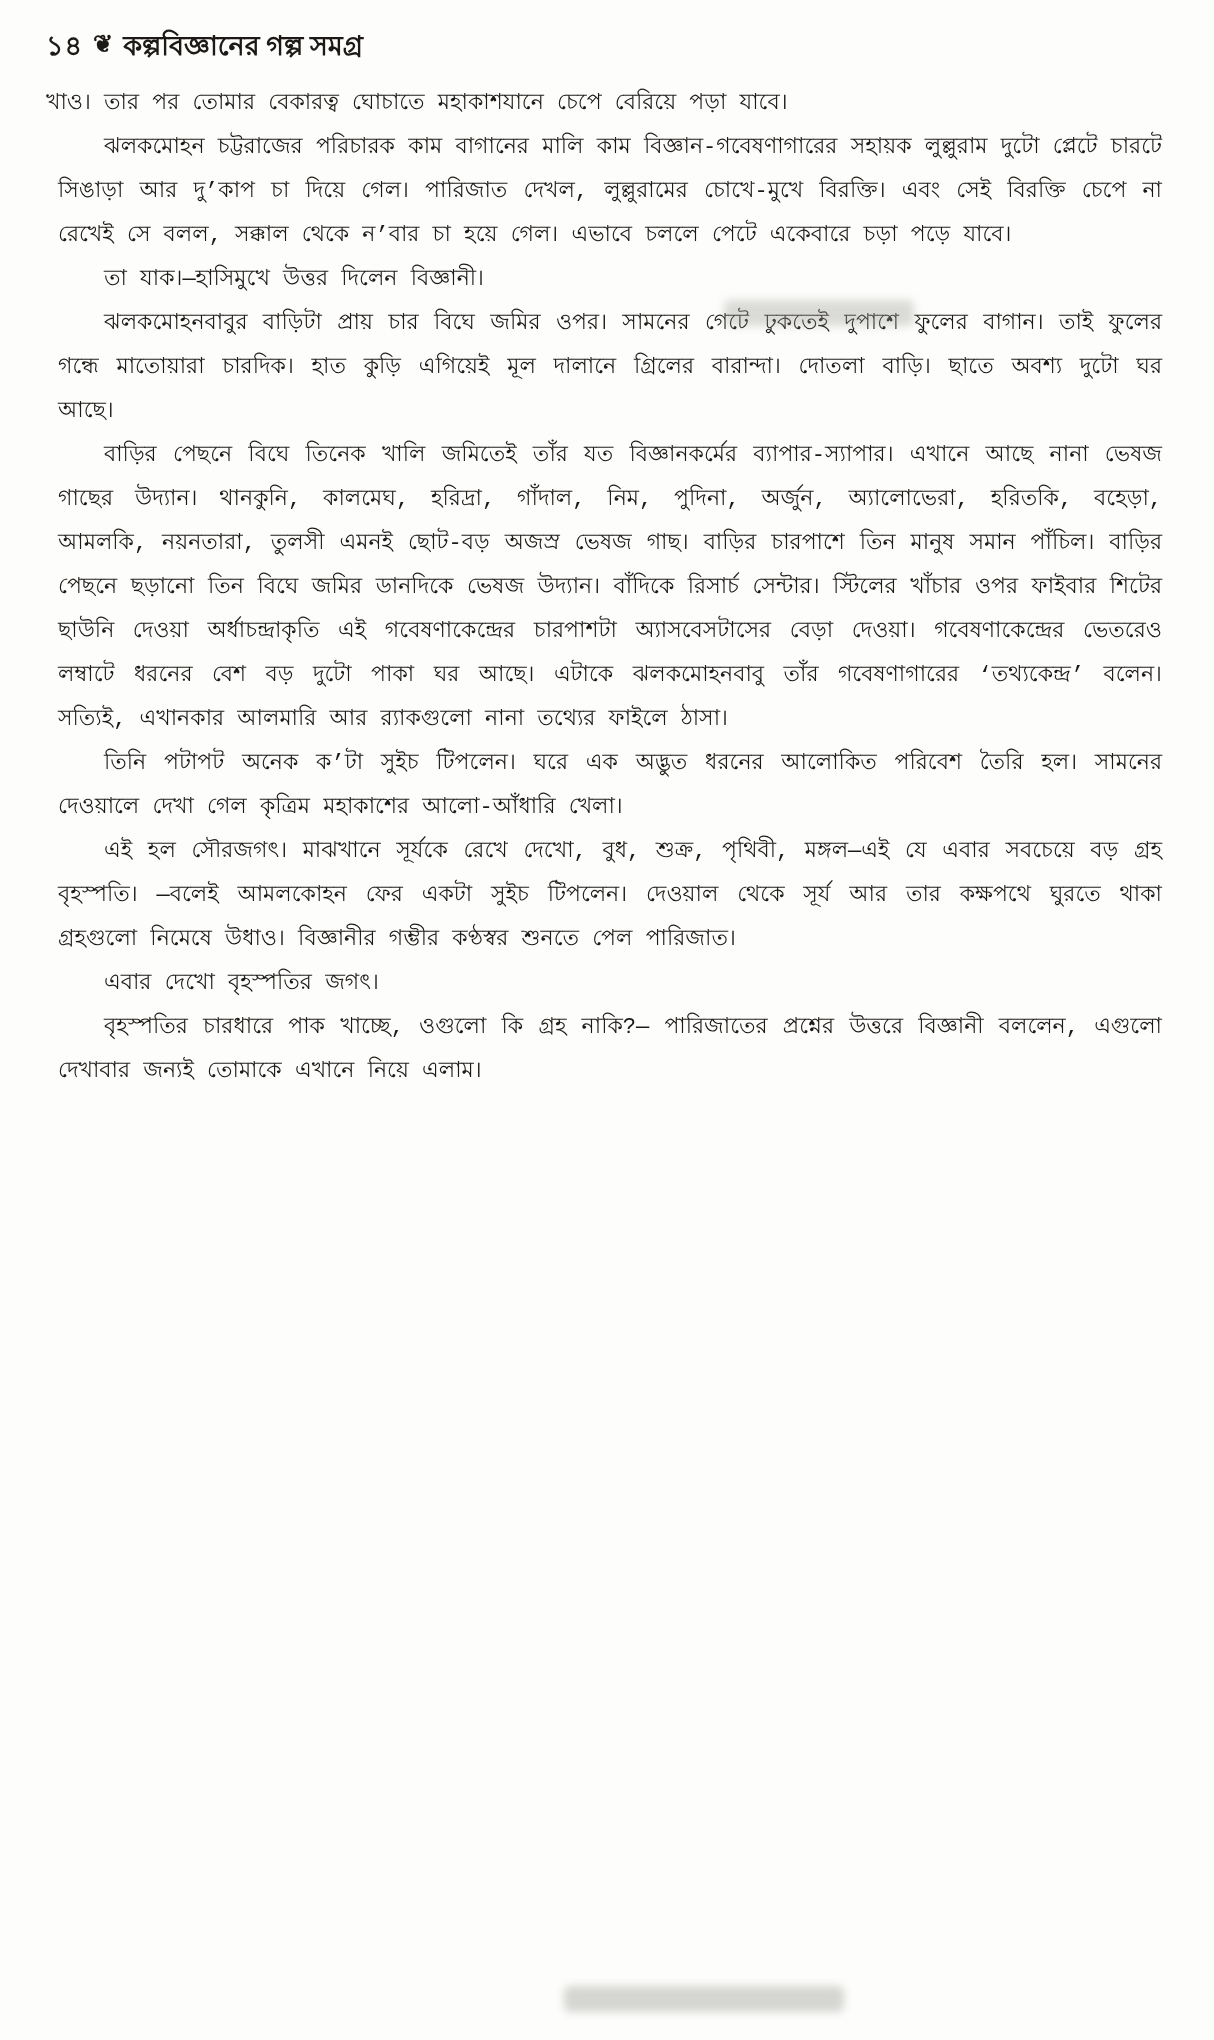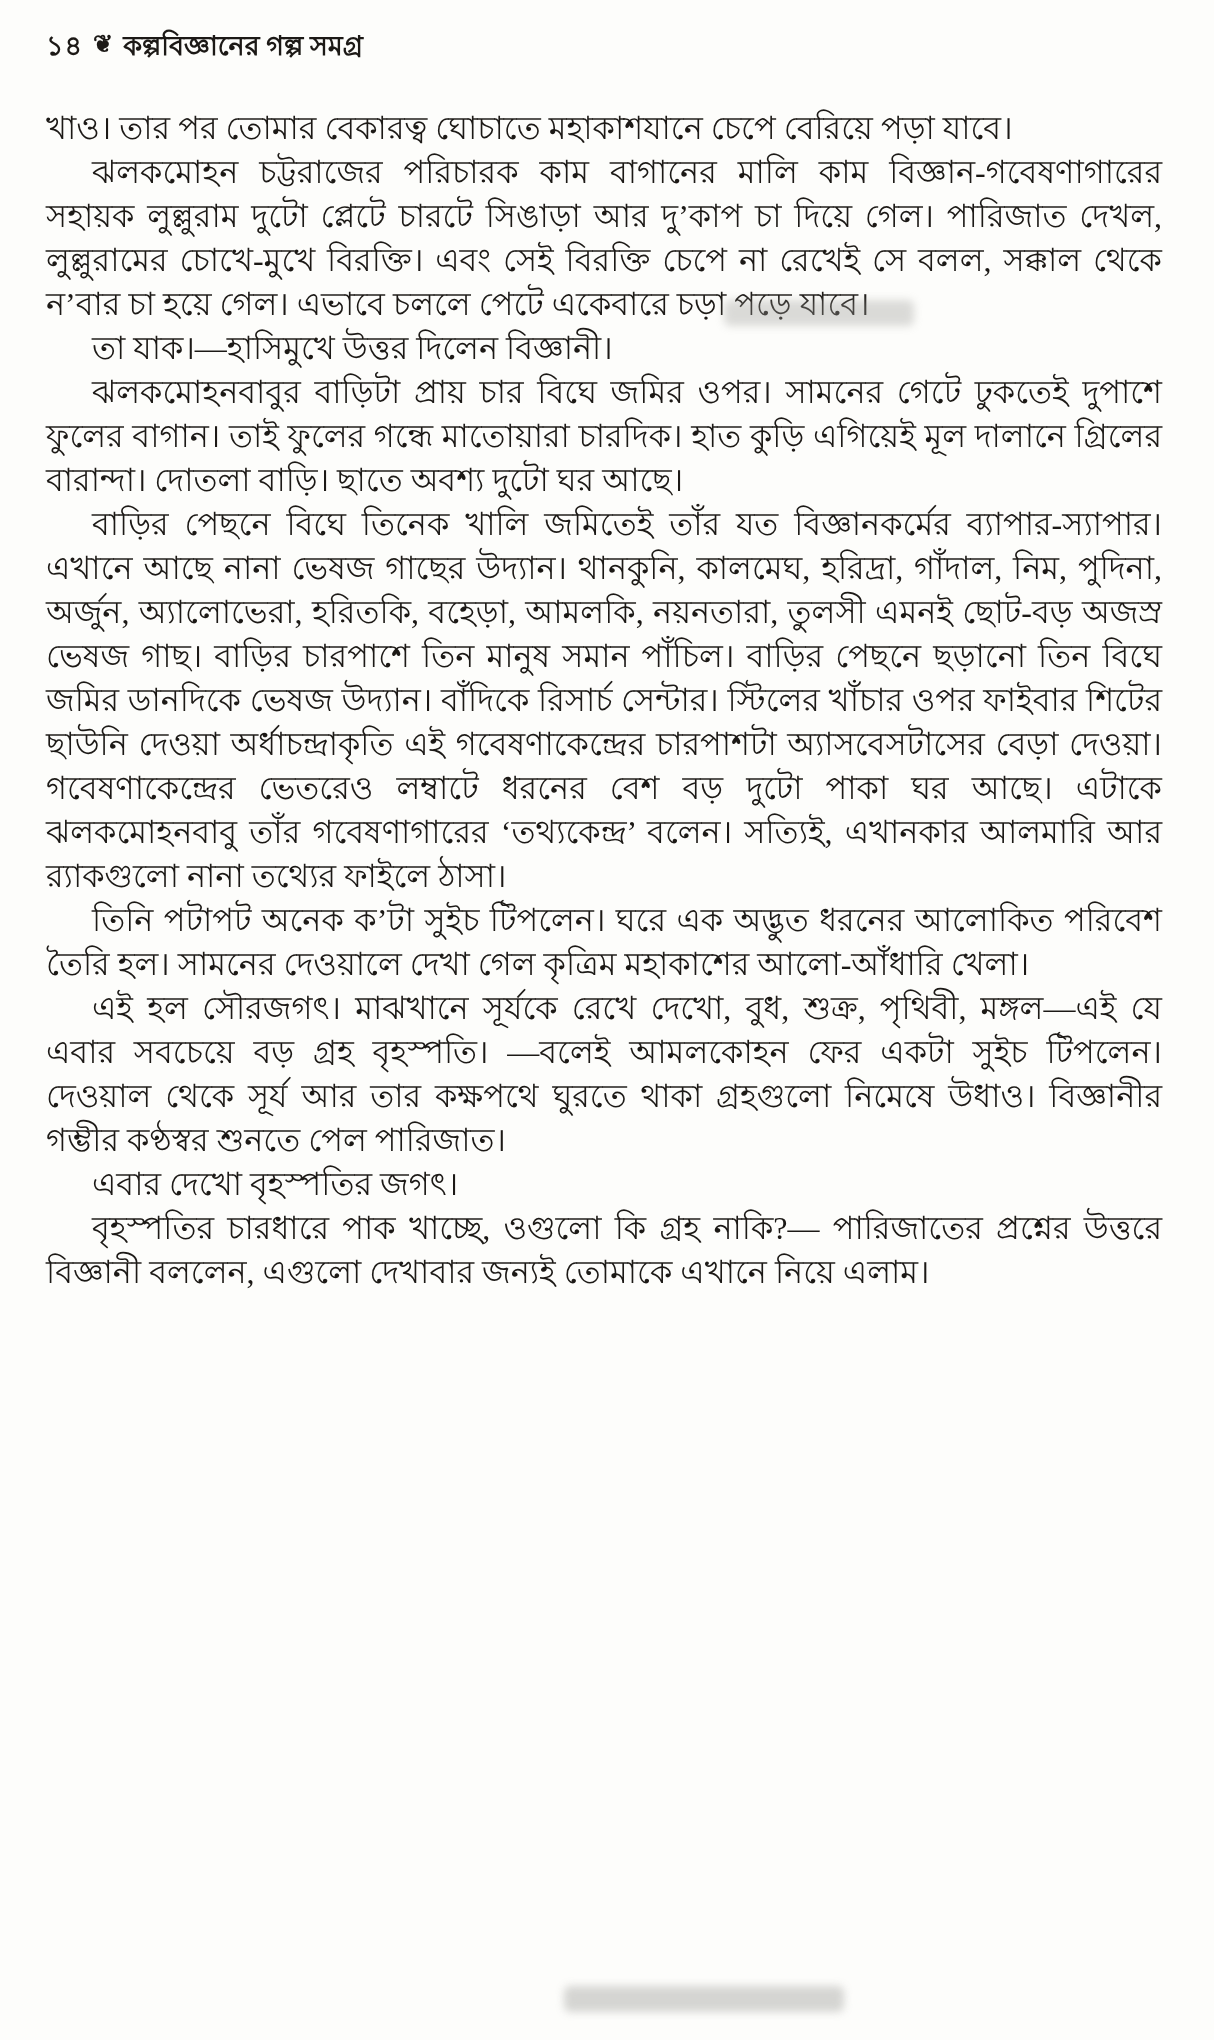--- a/index.html
+++ b/index.html
@@ -23,43 +23,45 @@
     color:var(--ink);
     overflow:hidden;
   }
   .page-header{
     display:flex;
     align-items:center;
     gap:10px;
     font-weight:bold;
     font-size:27px;
     line-height:1.2;
-    margin:4px 0 44px 0;
+    margin:4px 0 20px 0;
   }
   .page-number{
     letter-spacing:1px;
   }
   .ornament{
     font-size:24px;
     transform:translateY(-2px);
     display:inline-block;
   }
   .book-title{
     font-weight:bold;
   }
   .page-body{
-    font-size:32px;
+    font-size:22px;
     line-height:44px;
     text-align:justify;
+    font-family:Liberation Mono, monospace;
   }
   .para{
     margin:0;
   }
   .para.indent{
     text-indent:46px;
+    margin-left:12px;
   }
   
   .scan-artifact{
     position:absolute;
     background:#9a9a96;
     opacity:.45;
     filter:blur(4px);
     border-radius:6px;
     pointer-events:none;
   }

